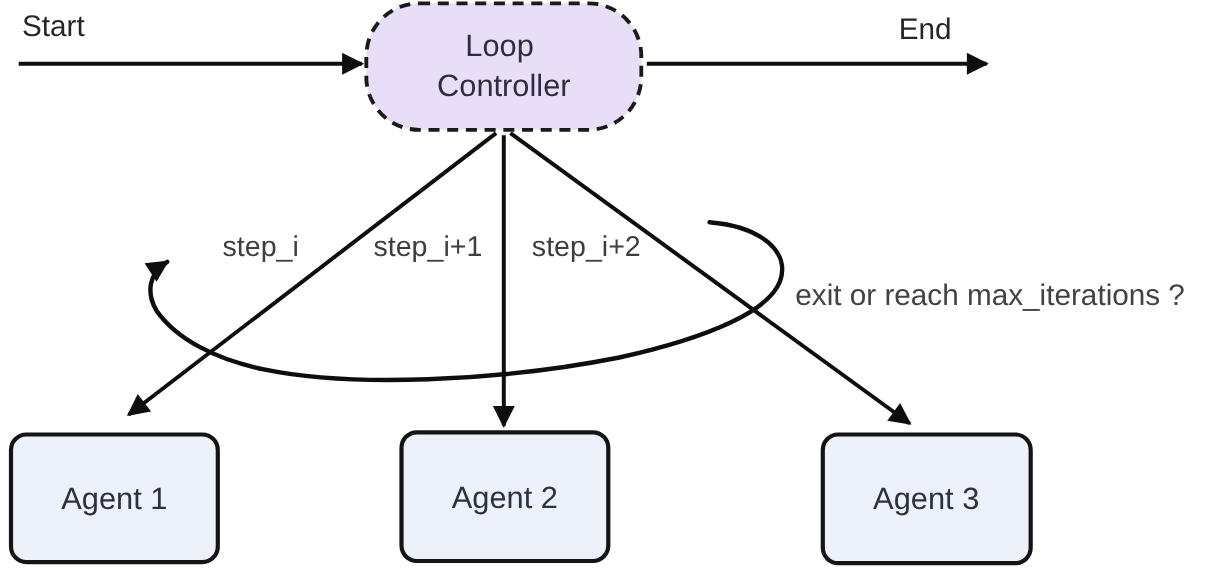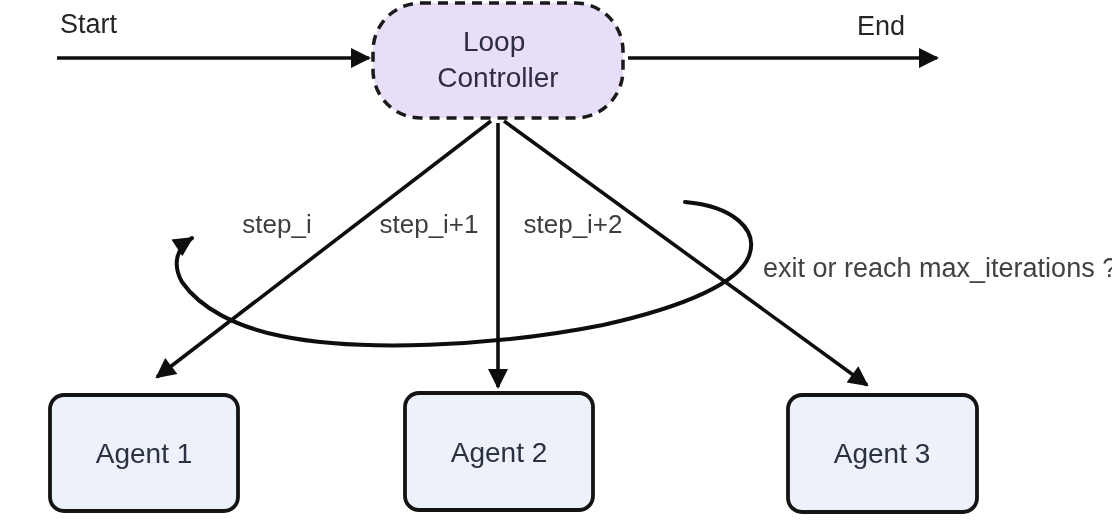--- a/index.html
+++ b/index.html
@@ -8,21 +8,20 @@
     background: #ffffff;
     width: 1112px;
     height: 520px;
     overflow: hidden;
   }
   .stage {
     position: relative;
     width: 908px;
     height: 520px;
     background: #ffffff;
-    margin-left: 40px;
   }
   svg text {
     font-family: "Liberation Sans", "DejaVu Sans", sans-serif;
   }
   .endpoint-label {
     font-size: 27px;
     fill: #262626;
   }
   .node-label {
     font-size: 28px;

